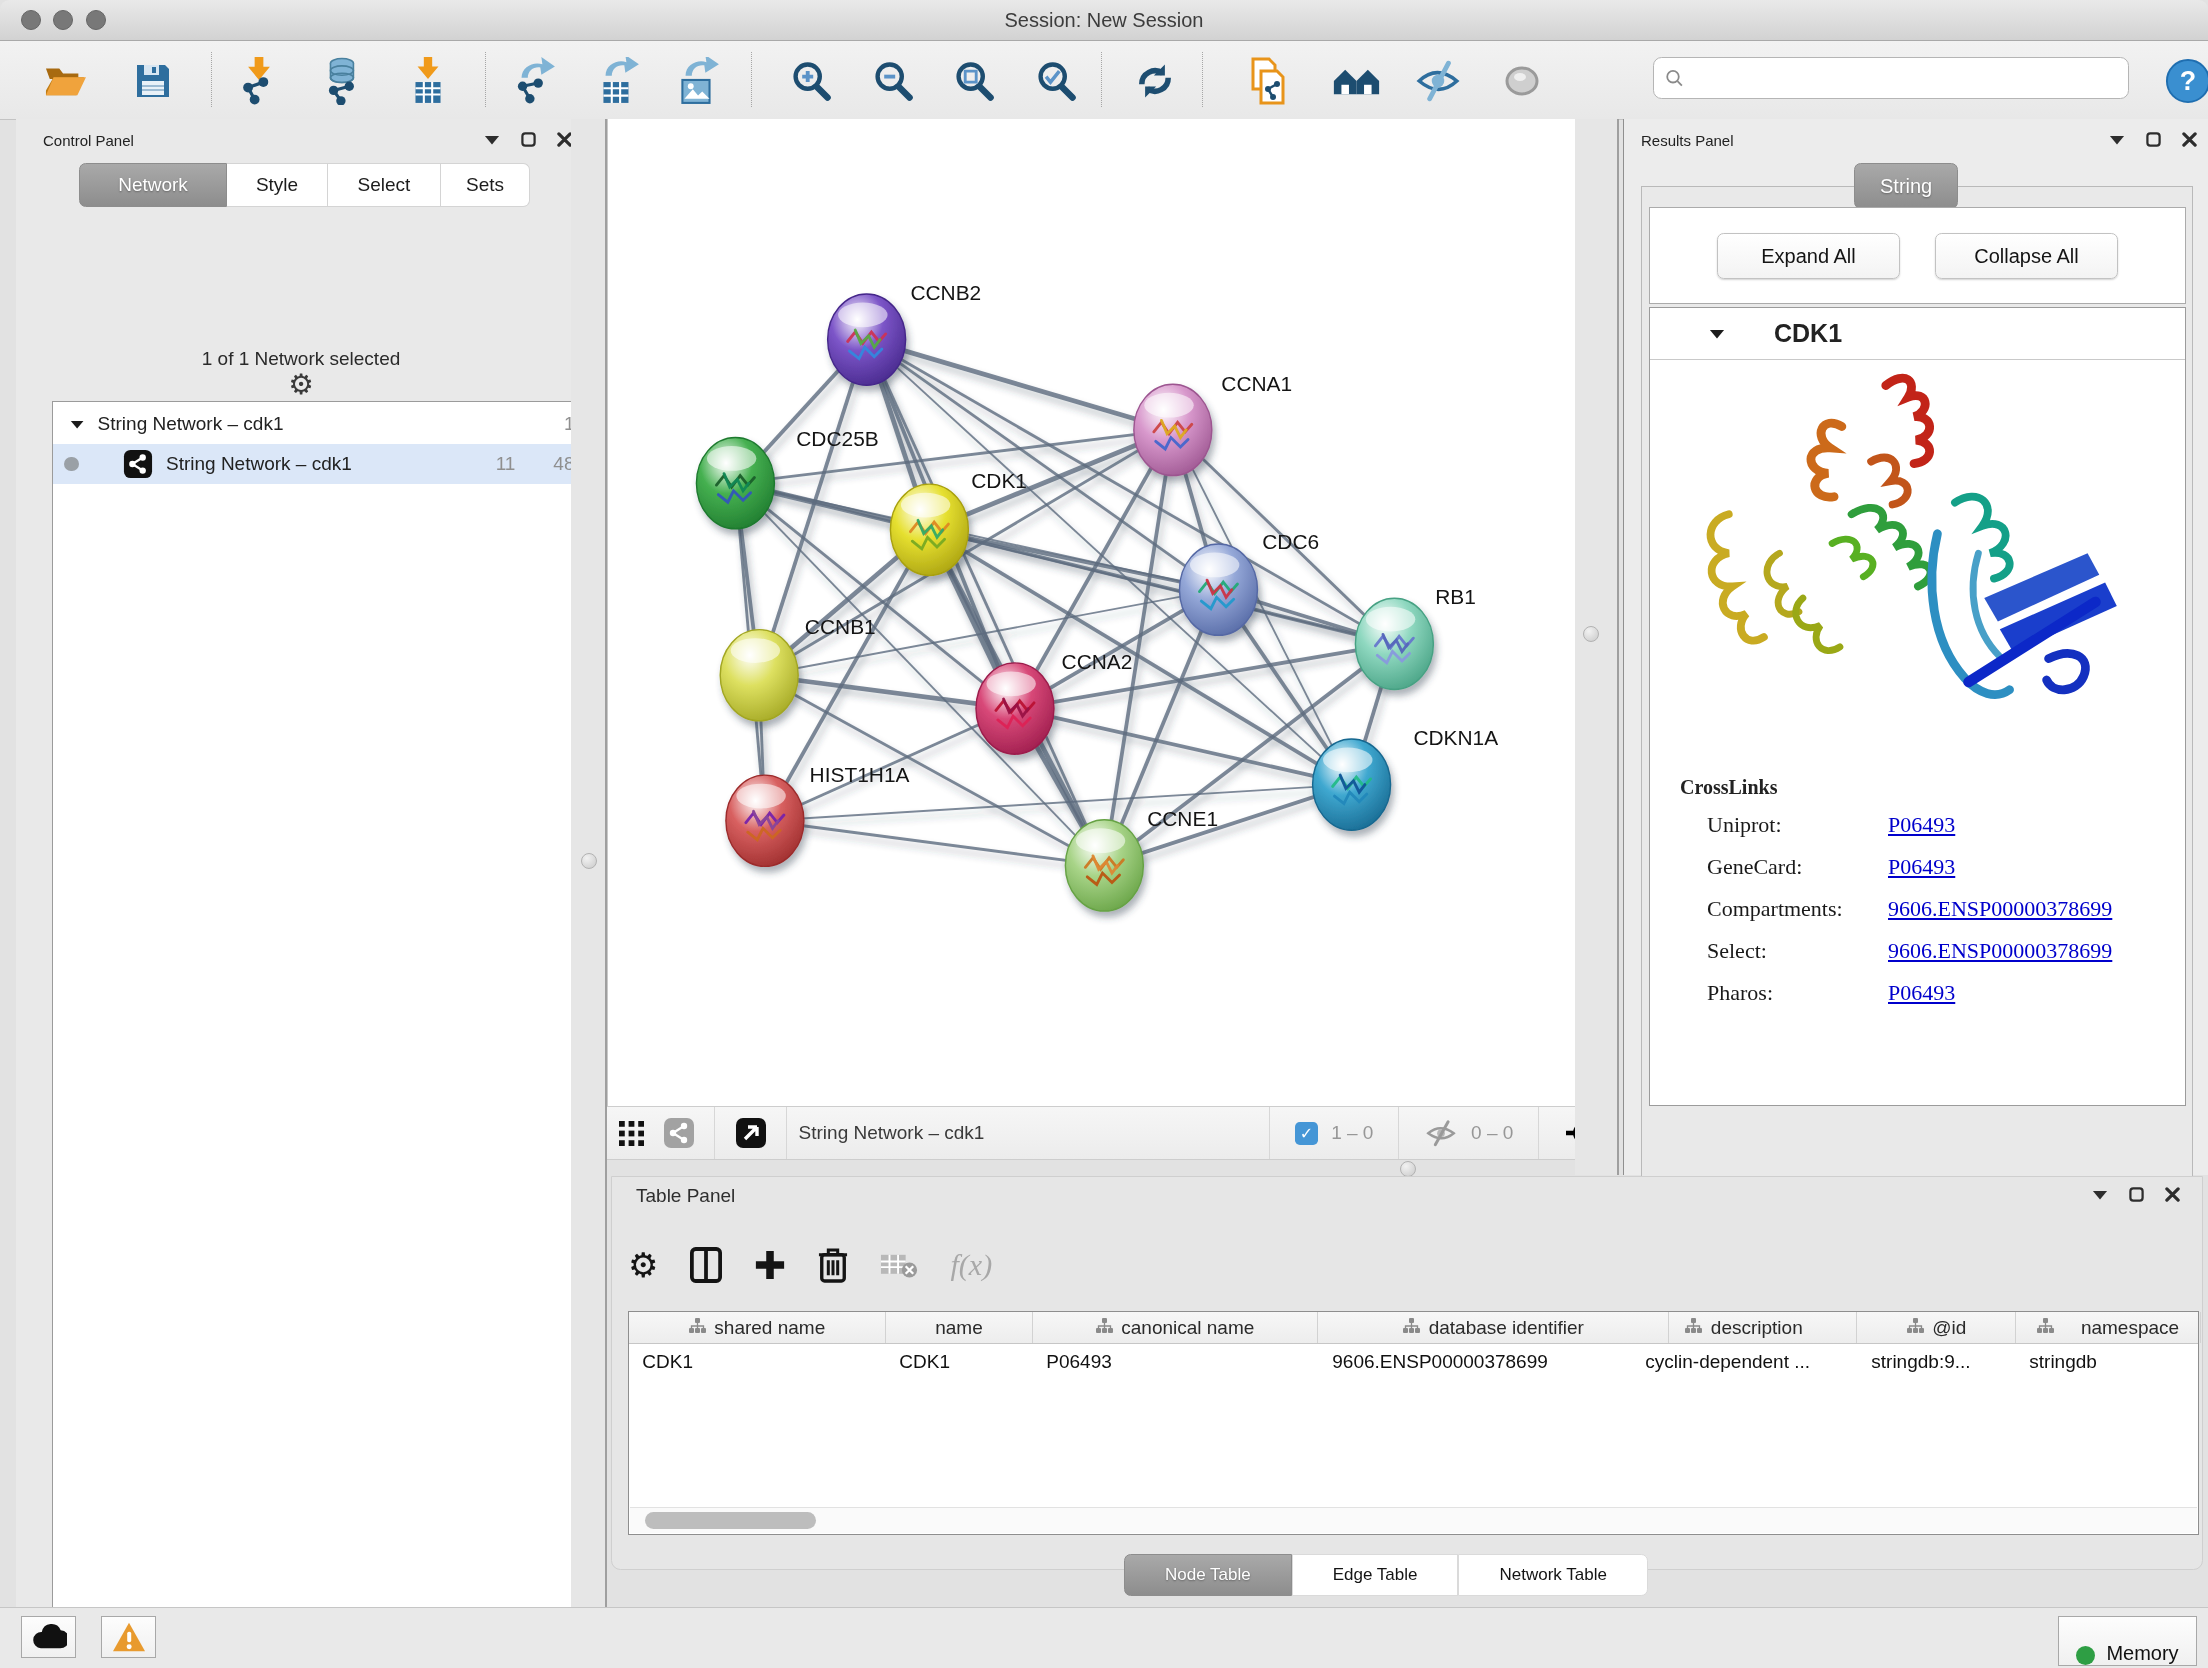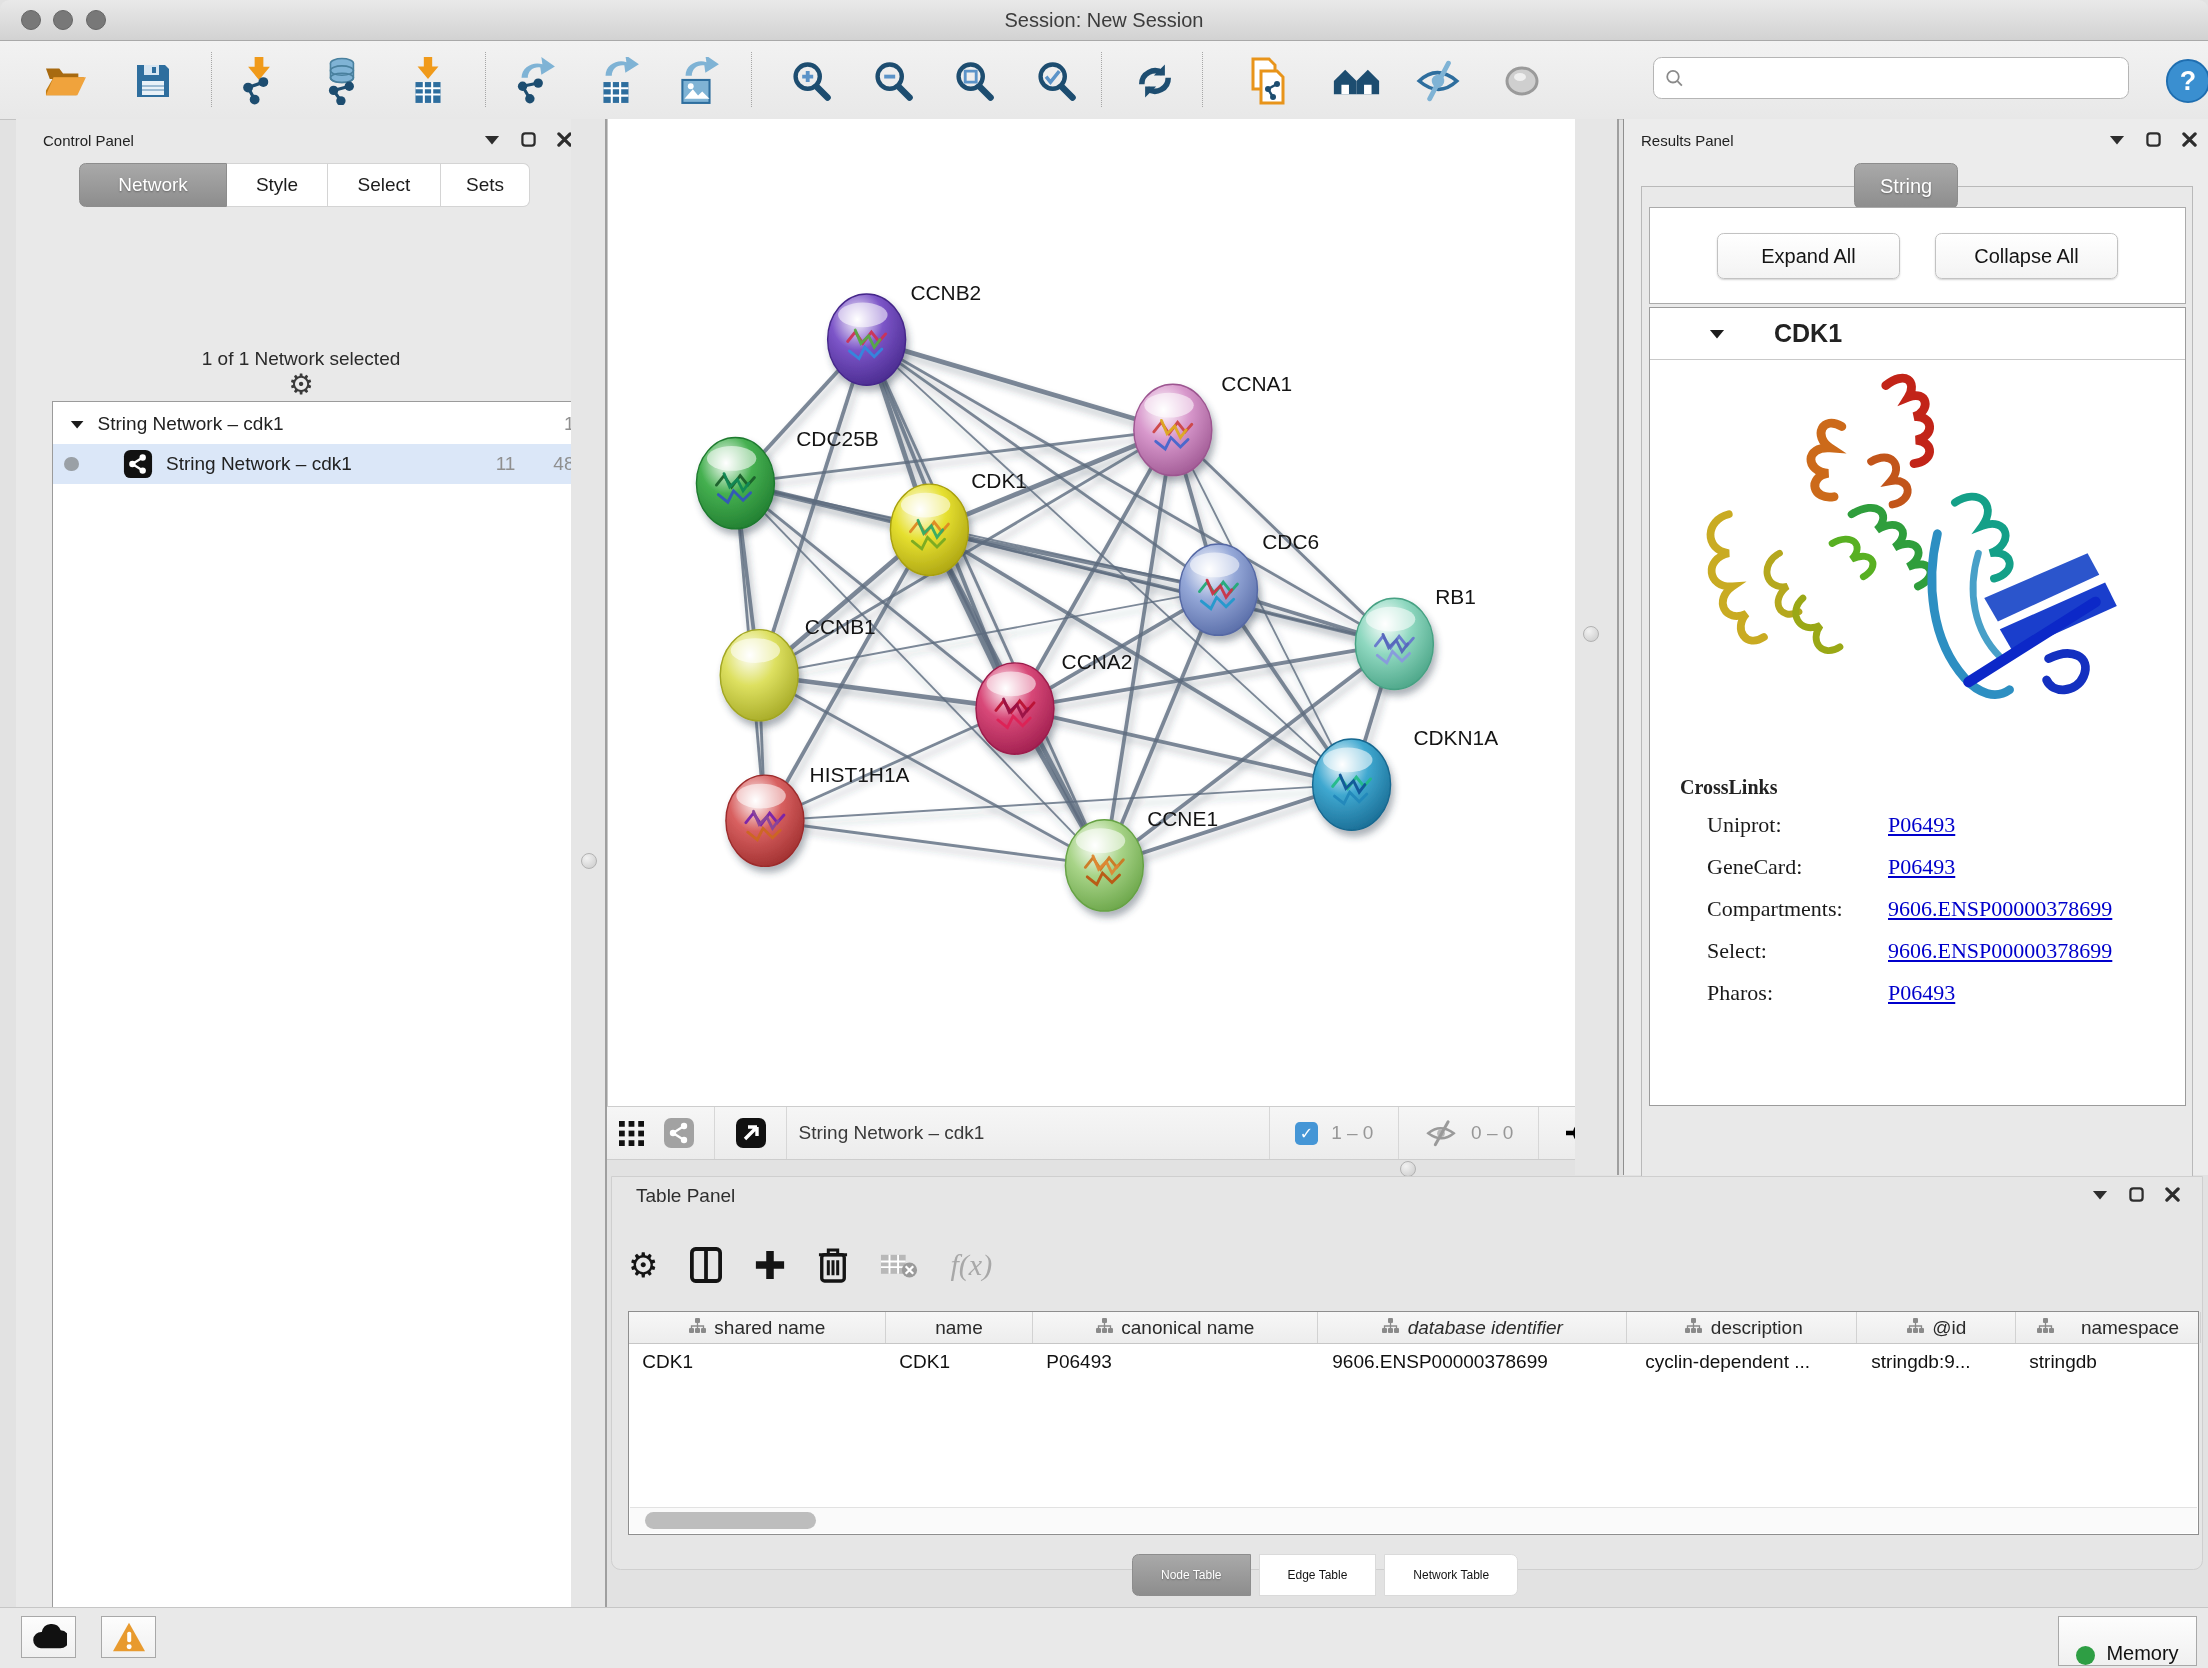--- a/index.html
+++ b/index.html
@@ -67,22 +67,22 @@
   .ttool{position:absolute;left:628px;top:1225px;width:1522px;height:80px;display:flex;align-items:center;gap:32px;}
   .tbl{position:absolute;left:628px;top:1311px;width:1571px;height:224px;background:#fff;border:1px solid #8e8e8e;box-sizing:border-box;}
   .tbl-header{position:relative;height:31px;background:linear-gradient(#f7f7f7,#ededed);border-bottom:1px solid #c6c6c6;}
   .th{position:absolute;top:0;height:31px;display:flex;align-items:center;justify-content:center;gap:8.6px;
       font-size:19px;color:#2a2a2a;border-right:1px solid #d2d2d2;box-sizing:border-box;overflow:hidden;}
   .td{position:absolute;top:0;height:35px;display:flex;align-items:center;font-size:19px;color:#111;
       padding-left:13.3px;box-sizing:border-box;overflow:hidden;white-space:nowrap;}
   .hscroll{position:absolute;left:1px;bottom:1px;height:25px;right:1px;background:#fafafa;border-top:1px solid #e2e2e2;}
   .hthumb{position:absolute;left:15px;top:3.8px;width:171px;height:17px;border-radius:8.6px;background:#bdbdbd;}
   .btabs{position:absolute;top:1554px;left:1124px;display:flex;}
-  .btab{height:40px;padding:0 28px;display:flex;align-items:center;font-size:12px;background:#fff;
-    border:1px solid #dadada;color:#141414;margin-left:8px;}
+  .btab{height:40px;padding:0 40px;display:flex;align-items:center;font-size:17px;background:#fff;
+    border:1px solid #dadada;color:#141414;}
   .btab.first{border-radius:6.7px 0 0 6.7px;}
   .btab.last{border-radius:0 6.7px 6.7px 0;}
   .btab.active{background:linear-gradient(#a9a9a9,#8d8d8d);color:#fff;text-shadow:0 1px 1.9px rgba(0,0,0,.35);border-color:#8d8d8d;}
   
   .statusbar{left:0;top:1607px;width:2208px;height:61px;background:#e9e9e9;border-top:1px solid #c6c6c6;}
   .sbtn{position:absolute;top:7.6px;width:55px;height:42px;background:linear-gradient(#fdfdfd,#f0f0f0);
     border:1px solid #a8a8a8;display:flex;align-items:center;justify-content:center;}
   .membtn{position:absolute;right:11.4px;top:7.6px;height:50px;padding:0 17px;background:linear-gradient(#fdfdfd,#f0f0f0);
     border:1px solid #a8a8a8;display:flex;align-items:flex-end;gap:11.4px;font-size:20px;color:#111;}
   .memdot{width:19px;height:19px;border-radius:50%;background:#2e9e44;}
@@ -718,21 +718,21 @@
             <g fill="#8a8a8a">
               <rect x="6" y="0" width="5" height="5" rx="1"></rect>
               <rect x="0" y="10" width="5" height="5" rx="1"></rect>
               <rect x="6" y="10" width="5" height="5" rx="1"></rect>
               <rect x="12" y="10" width="5" height="5" rx="1"></rect>
               <path d="M8.5 5v3M2.5 10V8h12v2M8.5 8v2" stroke="#8a8a8a" stroke-width="1.3" fill="none"></path>
             </g>
           </svg></span>
         <span>canonical name</span>
       </div>
-      <div class="th" style="left: 690px; width: 308px; font-style: italic;">
+      <div class="th" style="left: 690px; width: 350px;">
         <span><svg width="17" height="16" viewBox="0 0 17 16">
             <g fill="#8a8a8a">
               <rect x="6" y="0" width="5" height="5" rx="1"></rect>
               <rect x="0" y="10" width="5" height="5" rx="1"></rect>
               <rect x="6" y="10" width="5" height="5" rx="1"></rect>
               <rect x="12" y="10" width="5" height="5" rx="1"></rect>
               <path d="M8.5 5v3M2.5 10V8h12v2M8.5 8v2" stroke="#8a8a8a" stroke-width="1.3" fill="none"></path>
             </g>
           </svg></span>
         <span>database identifier</span>

